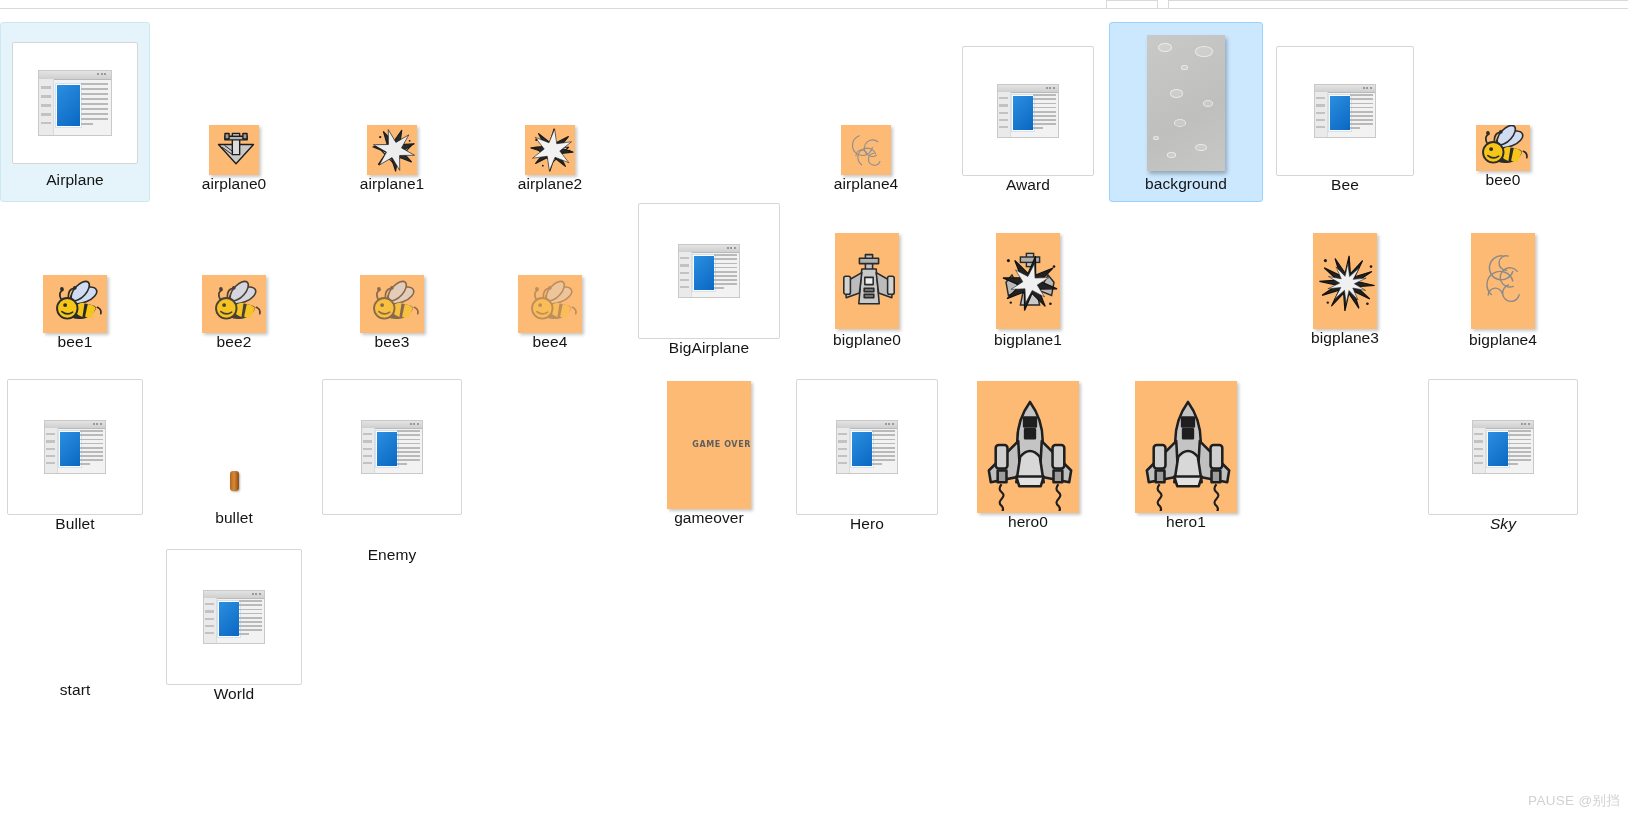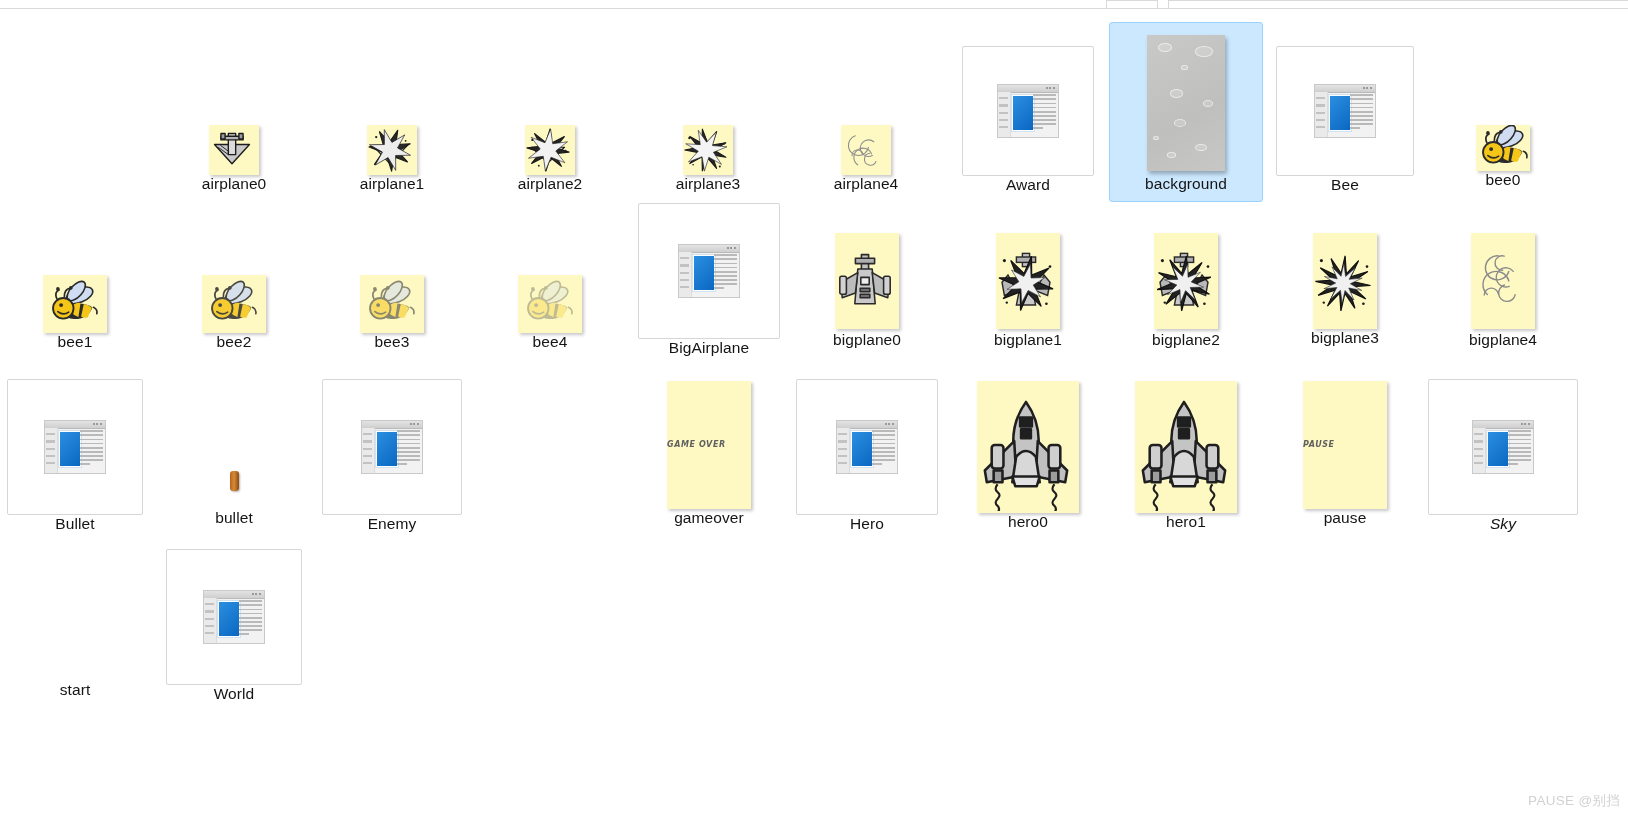--- a/index.html
+++ b/index.html
@@ -30,24 +30,24 @@
   }
   .cell.sel-strong{background:#cce8ff;border-color:#99d1ff;}
   .cell.sel-soft{background:#e5f3fb;border-color:#cfe6f5;}
 
   .thumb-wrap{
     display:flex;align-items:center;justify-content:center;
     position:relative;
   }
   
   .sheet{
-    background:#fef9c3;
+    background:#fdba74;
     box-shadow:2px 2px 3px rgba(0,0,0,.22);
-    display:flex;align-items:center;justify-content:flex-start;
-    position:relative;overflow:hidden;font-style:italic;
+    display:flex;align-items:center;justify-content:flex-end;
+    position:relative;overflow:hidden;
   }
   
   .frame{
     background:#ffffff;border:1px solid #d6d6d6;border-radius:2px;
     display:flex;align-items:center;justify-content:center;
   }
   .label{
     font-size:15.5px;color:#141414;line-height:1.15;
     margin-top:4px;text-align:center;white-space:nowrap;
     letter-spacing:.1px;
@@ -101,20 +101,49 @@
 <div id="top-chrome">
   <div class="hair hline" style="left:0;top:8px;width:1628px;"></div>
   <div class="hair hline" style="left:1106px;top:0;width:52px;"></div>
   <div class="hair vline" style="left:1106px;top:0;height:9px;"></div>
   <div class="hair vline" style="left:1157px;top:0;height:9px;"></div>
   <div class="hair hline" style="left:1168px;top:0;width:460px;"></div>
   <div class="hair vline" style="left:1168px;top:0;height:9px;"></div>
 </div>
 
 <div id="icon-grid">
+    <div class="cell sel-soft" style="left: 0px; top: 12px; width: 150px; height: 180px;">
+      <div class="thumb-wrap" style="margin-top: 17px;">
+        <div class="frame" style="width:124px;height:120px">
+          <div class="winicon" style="width:74px;height:66px">
+            <div class="tbar"></div>
+            <div class="lpane">
+              <i style="top:12%"></i>
+              <i style="top:28%"></i>
+              <i style="top:44%"></i>
+              <i style="top:60%"></i>
+              <i style="top:76%"></i>
+            </div>
+            <div class="doc"></div>
+            <div class="rpane">
+              <i class="" style="top:0%"></i>
+              <i class="" style="top:11%"></i>
+              <i class="" style="top:22%"></i>
+              <i class="" style="top:33%"></i>
+              <i class="" style="top:44%"></i>
+              <i class="" style="top:55%"></i>
+              <i class="" style="top:66%"></i>
+              <i class="" style="top:77%"></i>
+              <i class="short" style="top:88%"></i>
+            </div>
+          </div>
+        </div>
+      </div>
+      <div class="label" style="margin-top: auto; margin-bottom: 12px;">Airplane</div>
+    </div>
     <div class="cell" style="left: 160px; top: 12px; width: 148px; height: 180px;">
       <div class="thumb-wrap" style="margin-top: 100px;">
         <div class="sheet" style="width:50px;height:50px">
           <svg class="spr" width="46" height="46" viewBox="0 0 100 100" preserveAspectRatio="xMidYMid meet">
             <g stroke="#1d1d1d" stroke-width="3" stroke-linejoin="round">
               <path d="M12 38 L50 80 L88 38 Z" fill="#c9c9c9"></path>
               <rect x="42" y="14" width="16" height="46" fill="#dcdcdc"></rect>
               <rect x="26" y="20" width="48" height="8" fill="#b5b5b5"></rect>
               <rect x="26" y="14" width="9" height="12" fill="#9d9d9d"></rect>
               <rect x="65" y="14" width="9" height="12" fill="#9d9d9d"></rect>
@@ -151,37 +180,20 @@
               <path d="M95.8 54.6 L65.0 58.0 L79.1 85.6 L54.9 66.3 L45.4 95.8 L42.0 65.0 L14.4 79.1 L33.7 54.9 L4.2 45.4 L35.0 42.0 L20.9 14.4 L45.1 33.7 L54.6 4.2 L58.0 35.0 L85.6 20.9 L66.3 45.1 Z" fill="#262626"></path>
               <path d="M92.4 32.1 L66.9 52.1 L86.7 77.7 L56.6 65.7 L44.3 95.6 L39.7 63.6 L7.6 67.9 L33.1 47.9 L13.3 22.3 L43.4 34.3 L55.7 4.4 L60.3 36.4 Z" fill="#f2f2f2" stroke-width="1.3"></path>
             </g>
             <circle cx="16" cy="28" r="2.4" fill="#1b1b1b"></circle>
             <circle cx="88" cy="52" r="2.4" fill="#1b1b1b"></circle>
             <circle cx="30" cy="84" r="2" fill="#1b1b1b"></circle>
           </svg>
         </div>
       </div>
       <div class="label" style="margin-top: auto; margin-bottom: 8px;">airplane2</div>
-    </div>
-    <div class="cell" style="left: 634px; top: 12px; width: 148px; height: 180px;">
-      <div class="thumb-wrap" style="margin-top: 100px;">
-        <div class="sheet" style="width:50px;height:50px">
-          <svg class="spr" width="46" height="46" viewBox="0 0 100 100" preserveAspectRatio="xMidYMid meet">
-            <g stroke="#1b1b1b" stroke-width="2.5" stroke-linejoin="round">
-              <path d="M93.2 65.8 L63.0 60.9 L73.0 89.9 L52.9 66.7 L42.0 95.3 L41.5 64.7 L14.7 79.5 L34.0 55.8 L4.0 50.0 L34.0 44.2 L14.8 20.4 L41.5 35.3 L42.1 4.7 L53.0 33.3 L73.0 10.2 L63.0 39.1 L93.2 34.3 L67.0 50.0 Z" fill="#262626"></path>
-              <path d="M95.5 43.1 L66.2 55.0 L83.7 81.3 L56.2 65.8 L46.6 95.9 L41.5 64.7 L12.0 75.9 L33.2 52.5 L6.0 36.5 L37.5 38.4 L33.2 7.2 L51.3 33.0 L73.0 10.2 L64.0 40.4 Z" fill="#f4f4f4" stroke-width="1.3"></path>
-            </g>
-            <circle cx="14" cy="24" r="2.6" fill="#1b1b1b"></circle>
-            <circle cx="90" cy="36" r="2.2" fill="#1b1b1b"></circle>
-            <circle cx="80" cy="86" r="2.2" fill="#1b1b1b"></circle>
-            <circle cx="22" cy="82" r="1.8" fill="#1b1b1b"></circle>
-          </svg>
-        </div>
-      </div>
-      <div class="label" style="margin-top: auto; margin-bottom: 8px;">airplane3</div>
     </div>
     <div class="cell" style="left: 792px; top: 12px; width: 148px; height: 180px;">
       <div class="thumb-wrap" style="margin-top: 100px;">
         <div class="sheet" style="width:50px;height:50px">
           <svg class="spr" width="46" height="46" viewBox="0 0 100 100" preserveAspectRatio="xMidYMid meet">
             <path d="M59.6 44.4 A22 22 0 1 1 31.2 19.1" fill="none" stroke="#8e8e8e" stroke-width="2.4" stroke-linecap="round"></path>
             <path d="M68.2 62.0 A18 18 0 1 1 71.4 32.1" fill="none" stroke="#8e8e8e" stroke-width="2.4" stroke-linecap="round"></path>
             <path d="M36.2 82.2 A20 20 0 1 1 66.5 58.5" fill="none" stroke="#8e8e8e" stroke-width="2.4" stroke-linecap="round"></path>
             <path d="M76.0 75.1 A13 13 0 1 1 62.5 57.1" fill="none" stroke="#8e8e8e" stroke-width="2.4" stroke-linecap="round"></path>
             <path d="M24.0 62.5 A12 12 0 0 1 47.5 58.6" fill="none" stroke="#8e8e8e" stroke-width="2.4" stroke-linecap="round"></path>
@@ -449,42 +461,20 @@
             </g>
             <circle cx="14" cy="16" r="2.6" fill="#1b1b1b"></circle>
             <circle cx="90" cy="26" r="2.2" fill="#1b1b1b"></circle>
             <circle cx="84" cy="88" r="2.2" fill="#1b1b1b"></circle>
             <circle cx="18" cy="86" r="2" fill="#1b1b1b"></circle>
           </svg>
         </div>
       </div>
       <div class="label" style="margin-top: auto; margin-bottom: 18px;">bigplane1</div>
     </div>
-    <div class="cell" style="left: 1109px; top: 190px; width: 154px; height: 168px;">
-      <div class="thumb-wrap" style="margin-top: 30px;">
-        <div class="sheet" style="width:64px;height:96px">
-          <svg class="spr" width="60" height="92" viewBox="0 0 100 100" preserveAspectRatio="xMidYMid meet">
-            <rect x="44" y="4" width="12" height="22" fill="#c3c3c3" stroke="#2a2a2a" stroke-width="2.4"></rect>
-            <rect x="34" y="10" width="32" height="9" fill="#b0b0b0" stroke="#2a2a2a" stroke-width="2.4"></rect>
-            <path d="M20 40 L10 52 L14 74 L34 66 z" fill="#b9b9b9" stroke="#2a2a2a" stroke-width="2.4"></path>
-            <path d="M80 40 L90 52 L86 74 L66 66 z" fill="#b9b9b9" stroke="#2a2a2a" stroke-width="2.4"></path>
-            <path d="M38 70 h24 l4 20 h-32 z" fill="#c9c9c9" stroke="#2a2a2a" stroke-width="2.4"></path>
-            <g transform="translate(0,4)">
-              <path d="M92.4 67.9 L62.8 61.1 L73.7 89.4 L53.8 66.6 L46.1 95.8 L43.4 65.7 L19.9 84.8 L35.4 58.8 L5.2 60.4 L33.1 48.5 L7.6 32.1 L37.2 38.9 L26.3 10.6 L46.2 33.4 L53.9 4.2 L56.6 34.3 L80.1 15.2 L64.6 41.2 L94.8 39.6 L66.9 51.5 Z" fill="#222" stroke="#111" stroke-width="2"></path>
-              <path d="M88.0 24.0 L66.6 46.5 L95.2 58.5 L64.2 59.3 L76.0 88.0 L53.5 66.6 L41.5 95.2 L40.7 64.2 L12.0 76.0 L33.4 53.5 L4.8 41.5 L35.8 40.7 L24.0 12.0 L46.5 33.4 L58.5 4.8 L59.3 35.8 Z" fill="#f0f0f0" stroke="#2a2a2a" stroke-width="1.4" transform="scale(.72) translate(19.5,19.5)"></path>
-            </g>
-            <circle cx="14" cy="16" r="2.6" fill="#1b1b1b"></circle>
-            <circle cx="90" cy="26" r="2.2" fill="#1b1b1b"></circle>
-            <circle cx="84" cy="88" r="2.2" fill="#1b1b1b"></circle>
-            <circle cx="18" cy="86" r="2" fill="#1b1b1b"></circle>
-          </svg>
-        </div>
-      </div>
-      <div class="label" style="margin-top: auto; margin-bottom: 18px;">bigplane2</div>
-    </div>
     <div class="cell" style="left: 1268px; top: 190px; width: 154px; height: 168px;">
       <div class="thumb-wrap" style="margin-top: 30px;">
         <div class="sheet" style="width:64px;height:96px">
           <svg class="spr" width="60" height="92" viewBox="0 0 100 100" preserveAspectRatio="xMidYMid meet">
             <g transform="translate(0,4)">
               <path d="M88.0 76.0 L61.1 62.9 L69.9 91.5 L53.1 66.7 L46.5 95.9 L44.4 66.0 L24.0 88.0 L37.1 61.1 L8.5 69.9 L33.3 53.1 L4.1 46.5 L34.0 44.4 L12.0 24.0 L38.9 37.1 L30.1 8.5 L46.9 33.3 L53.5 4.1 L55.6 34.0 L76.0 12.0 L62.9 38.9 L91.5 30.1 L66.7 46.9 L95.9 53.5 L66.0 55.6 Z" fill="#222" stroke="#111" stroke-width="2"></path>
               <path d="M78.6 14.0 L64.2 40.6 L94.3 37.7 L67.0 50.7 L93.1 66.1 L63.3 60.6 L75.4 88.3 L54.6 66.4 L48.0 96.0 L44.1 65.9 L21.4 86.0 L35.8 59.4 L5.7 62.3 L33.0 49.3 L6.9 33.9 L36.7 39.4 L24.6 11.7 L45.4 33.6 L52.0 4.0 L55.9 34.1 Z" fill="#f0f0f0" stroke="#2a2a2a" stroke-width="1.4" transform="scale(.72) translate(19.5,19.5)"></path>
             </g>
             <circle cx="14" cy="16" r="2.6" fill="#1b1b1b"></circle>
             <circle cx="90" cy="26" r="2.2" fill="#1b1b1b"></circle>
@@ -538,21 +528,21 @@
         </div>
       </div>
       <div class="label" style="margin-top: auto; margin-bottom: 10px;">Bullet</div>
     </div>
     <div class="cell" style="left: 160px; top: 358px; width: 148px; height: 170px;">
       <div class="thumb-wrap" style="margin-top: 100px;">
         <div class="bullet-spr"></div>
       </div>
       <div class="label" style="margin-top: auto; margin-bottom: 10px;">bullet</div>
     </div>
-    <div class="cell" style="left: 318px; top: 358px; width: 148px; height: 170px;">
+    <div class="cell" style="left: 318px; top: 358px; width: 148px; height: 170px; gap: 31px;">
       <div class="thumb-wrap" style="margin-top: 8px;">
         <div class="frame" style="width:138px;height:134px">
           <div class="winicon" style="width:62px;height:54px">
             <div class="tbar"></div>
             <div class="lpane">
               <i style="top:12%"></i>
               <i style="top:28%"></i>
               <i style="top:44%"></i>
               <i style="top:60%"></i>
               <i style="top:76%"></i>
@@ -656,28 +646,20 @@
             </g>
             <g stroke="#1f1f1f" stroke-width="2.2" fill="none">
               <path d="M21 88 q-4 5 0 8 q4 3 0 7 q-4 4 0 7 q3 3 0 7"></path>
               <path d="M79 88 q-4 5 0 8 q4 3 0 7 q-4 4 0 7 q3 3 0 7"></path>
             </g>
           </svg>
         </div>
       </div>
       <div class="label" style="margin-top: auto; margin-bottom: 10px;">hero1</div>
     </div>
-    <div class="cell" style="left: 1268px; top: 358px; width: 154px; height: 170px;">
-      <div class="thumb-wrap" style="margin-top: 10px;">
-        <div class="sheet" style="width:84px;height:128px">
-          <div class="sheet-text" style="font-size:8px">PAUSE</div>
-        </div>
-      </div>
-      <div class="label" style="margin-top: auto; margin-bottom: 10px;">pause</div>
-    </div>
     <div class="cell" style="left: 1426px; top: 358px; width: 154px; height: 170px;">
       <div class="thumb-wrap" style="margin-top: 8px;">
         <div class="frame" style="width:148px;height:134px">
           <div class="winicon" style="width:62px;height:54px">
             <div class="tbar"></div>
             <div class="lpane">
               <i style="top:12%"></i>
               <i style="top:28%"></i>
               <i style="top:44%"></i>
               <i style="top:60%"></i>

